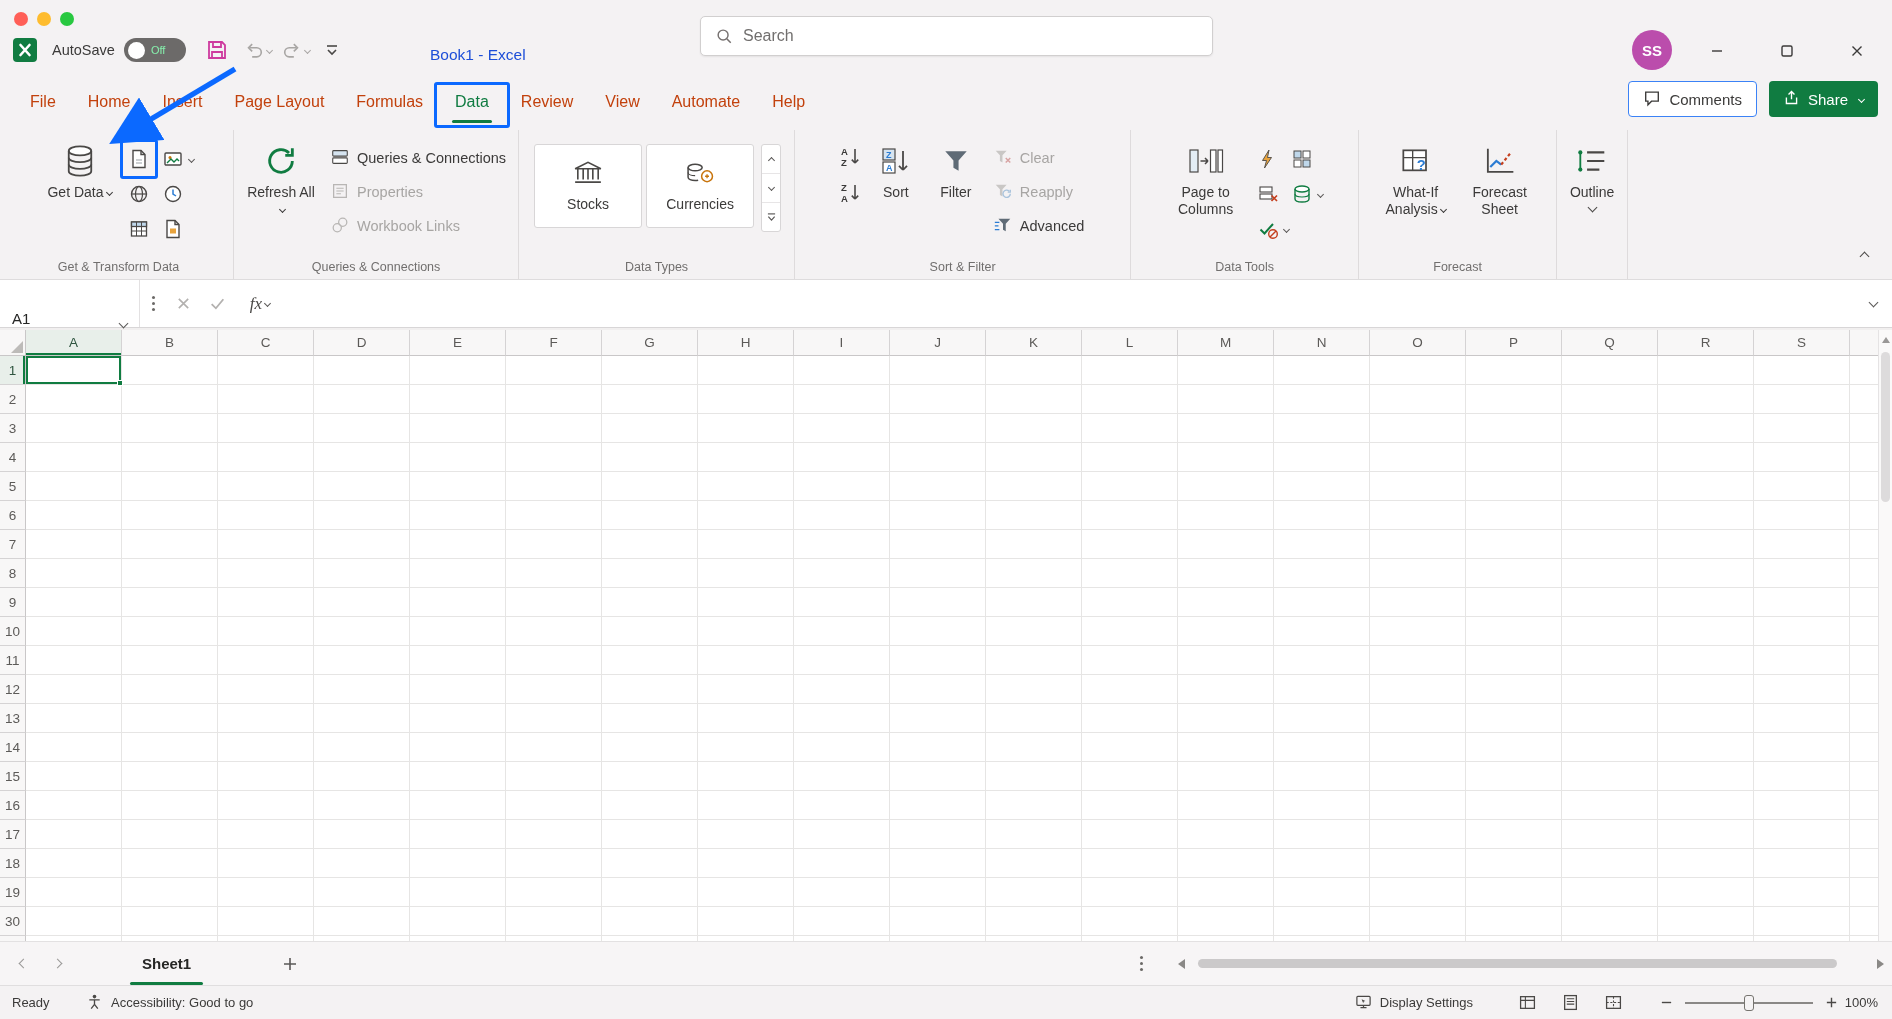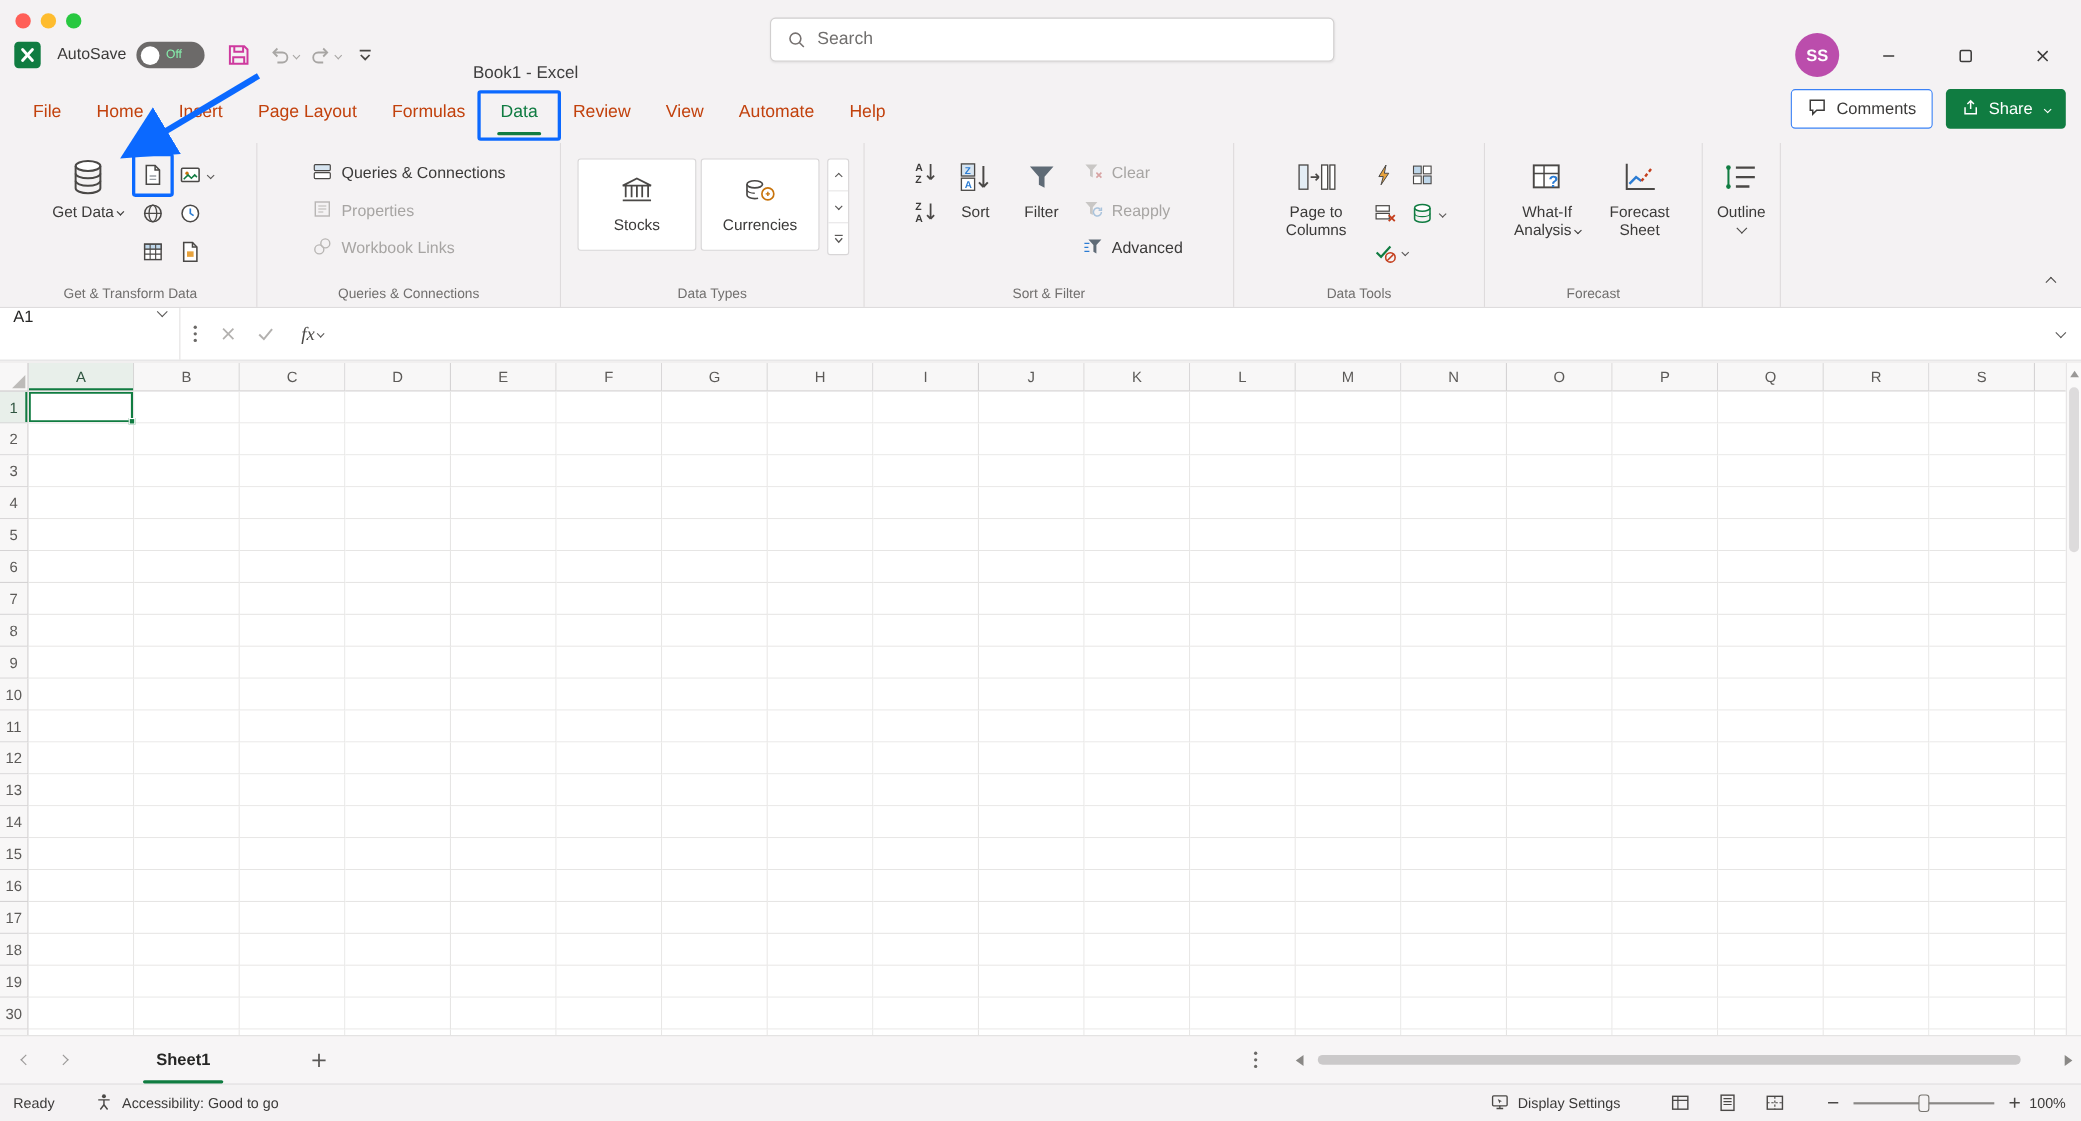--- a/index.html
+++ b/index.html
@@ -22,21 +22,21 @@
 .light{width:14px;height:14px;border-radius:50%}
 .light.red{background:#FF5F57}.light.yellow{background:#FEBC2E}.light.green{background:#28C840}
 .qat{position:absolute;left:12px;top:34px;height:32px;display:flex;align-items:center}
 .excel-logo{display:flex}
 .autosave-label{margin-left:14px;font-size:14.5px;color:#3B3A39}
 .autosave-toggle{margin-left:9px;width:62px;height:24px;border-radius:12px;background:#6C6A69;display:flex;align-items:center;padding:0 4px}
 .autosave-toggle .knob{width:17px;height:17px;border-radius:50%;background:#fff}
 .autosave-toggle .state{color:#86efac;font-size:11px;margin-left:6px}
 .qat-btn{margin-left:16px;display:flex;align-items:center;color:#A8A6A4}
 .qat-btn.dark{color:#3B3A39}
-.doc-title{position:absolute;left:430px;top:58px;font-size:15.5px;color:#404040;white-space:nowrap}
+.doc-title{position:absolute;left:430px;top:46px;font-size:15.5px;color:#1d4ed8;white-space:nowrap}
 .search-box{position:absolute;left:700px;top:16px;width:513px;height:40px;background:#fff;border:1px solid #D1CFCF;border-radius:5px;display:flex;align-items:center;box-shadow:0 1px 2px rgba(0,0,0,.07)}
 .search-box .s-icon{margin-left:14px;display:flex}
 .s-input{flex:1;height:100%;border:none;outline:none;background:transparent;font-size:16px;padding:0 10px;color:#3B3A39}
 .s-input::placeholder{color:#716F6E}
 .avatar{position:absolute;left:1632px;top:30px;width:40px;height:40px;border-radius:50%;background:#BB4DAC;display:flex;align-items:center;justify-content:center}
 .avatar span{color:#fff;font-size:15px;font-weight:700}
 .win-ctrls{position:absolute;right:0;top:33px;display:flex}
 .win-ctrls button{width:70px;height:36px;display:flex;align-items:center;justify-content:center}
 
 
@@ -72,21 +72,21 @@
 .dt-card .dt-lab{font-size:14px;color:#3B3A39}
 .dt-rail{width:20px;margin:2px 0 2px 5px;border:1px solid #D8D6D7;border-radius:3px;background:#fff;display:flex;flex-direction:column;height:88px}
 .dt-rail button{flex:1;display:flex;align-items:center;justify-content:center;border-bottom:1px solid #E7E5E6;color:#5A5857}
 .dt-rail button:last-child{border-bottom:none}
 .sort-mini{display:flex;flex-direction:column;gap:10px;margin-top:8px}
 .collapse-ribbon{position:absolute;right:18px;bottom:8px;color:#4A4846;padding:6px}
 .out-chv{margin-top:2px;color:#4A4846}
 
 
 .formula-bar{height:48px;background:#fff;border-bottom:1px solid #D8D6D7;display:flex;align-items:center;flex:none}
-.name-box{width:164px;height:100%;display:flex;align-items:flex-start;padding:0 12px;position:relative;border-right:1px solid #E3E1E2;font-size:15px;color:#262625}
+.name-box{width:140px;height:100%;display:flex;align-items:flex-end;padding:0 12px;position:relative;border-right:1px solid #E3E1E2;font-size:15px;color:#262625}
 .name-box .chv{position:absolute;right:12px;color:#5A5857}
 .fsep{width:26px;display:flex;align-items:center;justify-content:center}
 .fbtn{width:34px;height:34px;display:flex;align-items:center;justify-content:center}
 .fx{font-family:"Liberation Serif",serif;font-style:italic;font-size:17px;color:#4A4846}
 .fx-input{flex:1;height:100%;border:none;outline:none;font-size:15px;padding:0 10px;background:transparent}
 .fb-expand{width:34px;height:34px;display:flex;align-items:center;justify-content:center;color:#5A5857;margin-right:2px}
 
 
 .grid-wrap{height:613px;display:flex;flex:none;background:#fff;border-top:2px solid #F1EFEF}
 .grid{flex:1;overflow:hidden;background:#fff}
@@ -339,20 +339,29 @@
                 </svg>
             </button>
           </div>
         </div>
       </div>
       <div class="rg-label">Get &amp; Transform Data</div>
     </section>
 
     <section class="rg g2">
       <div class="rg-c">
+        <button class="bl">
+          <span class="ic">
+            <svg width="34" height="34" viewBox="0 0 24 24">
+                <path d="M20 12a8 8 0 1 1-2.34-5.66" fill="none" stroke="#107C41" stroke-width="2"></path>
+                <path d="M20 3v5h-5" fill="none" stroke="#107C41" stroke-width="2"></path>
+              </svg>
+          </span>
+          <span class="tx"><span>Refresh All</span><span class="chv sm"></span></span>
+        </button>
         <div class="stack">
           <button class="srow">
             <span><svg width="20" height="20" viewBox="0 0 22 22">
                   <rect x="3" y="4" width="16" height="6" rx="1" fill="#D6E4F0" stroke="#4A4846" stroke-width="1.2"></rect>
                   <rect x="3" y="12" width="16" height="6" rx="1" fill="#fff" stroke="#4A4846" stroke-width="1.2"></rect>
                 </svg></span>
             <span>Queries &amp; Connections</span>
           </button>
           <button class="srow dis">
             <span><svg width="20" height="20" viewBox="0 0 22 22">

